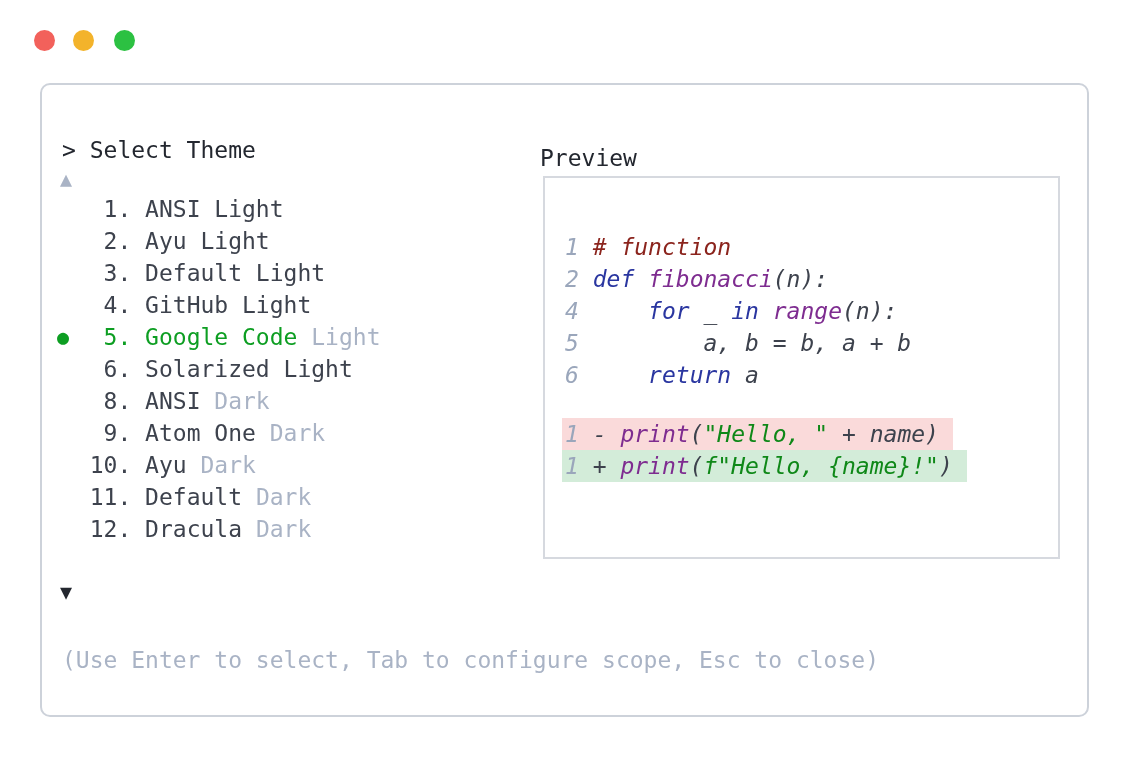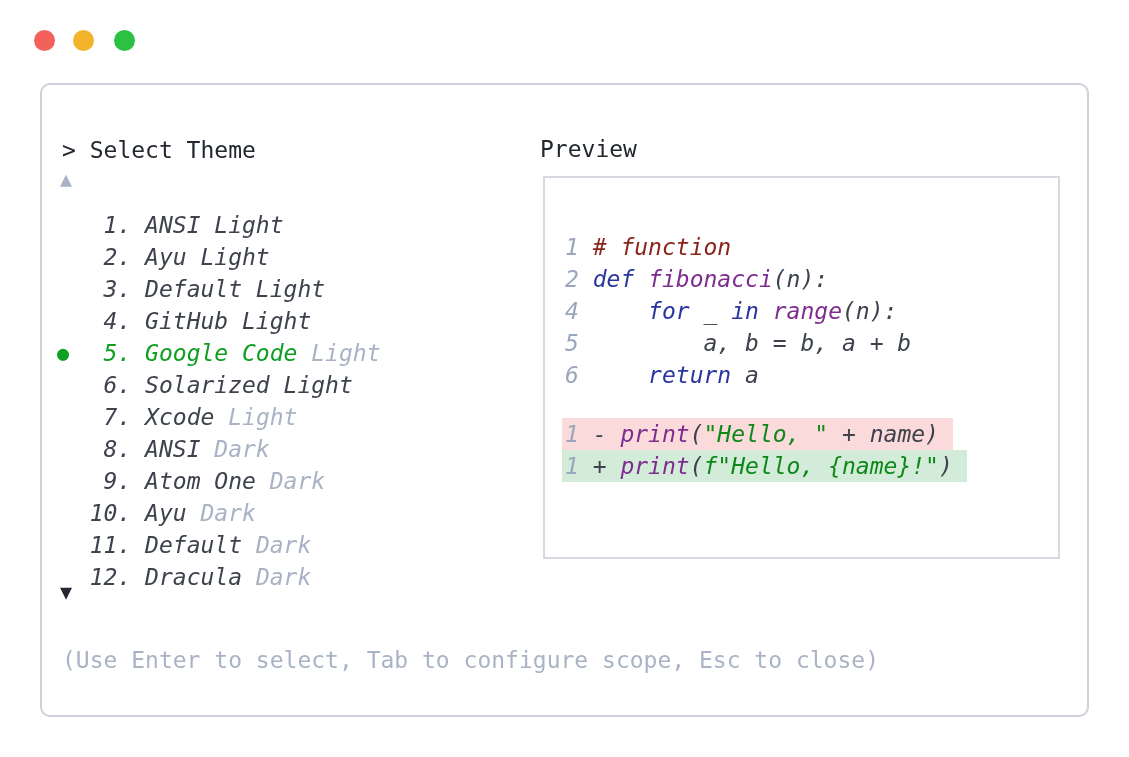--- a/index.html
+++ b/index.html
@@ -25,30 +25,30 @@
     position:absolute;left:40px;top:83px;width:1049px;height:634px;
     box-sizing:border-box;border:2px solid var(--panel-border);
     border-radius:10px;background:#fff;
   }
   .mono{font-size:23px;line-height:32px;white-space:pre;}
   .prompt{position:absolute;left:20px;top:49px;color:var(--ink);}
   .arrow{position:absolute;left:18px;font-size:20px;line-height:32px;cursor:default;}
   .arrow.up{top:78px;color:var(--muted);}
   .arrow.down{top:491px;color:var(--ink);}
 
-  .theme-list{position:absolute;left:20px;top:124px;color:var(--item);font-style:italic;}
+  .theme-list{position:absolute;left:20px;top:108px;color:var(--item);}
   .trow{position:relative;height:32px;font-size:23px;line-height:32px;white-space:pre;}
   .trow .num,.trow .name{color:var(--item);}
   .trow.selected .num,.trow.selected .name{color:var(--accent-green);}
   .trow .sfx{color:var(--muted);margin-top:8px;}
   .bullet{position:absolute;left:-5px;top:0;color:var(--accent-green);font-size:20px;line-height:32px;}
 
   .help{position:absolute;left:20px;top:559px;color:var(--muted);}
 
-  .preview-label{position:absolute;left:498px;top:48px;color:var(--ink);}
+  .preview-label{position:absolute;left:498px;top:57px;color:var(--ink);}
   .preview-box{
     position:absolute;left:501px;top:91px;width:517px;height:383px;
     box-sizing:border-box;border:2px solid var(--preview-border);background:#fff;
   }
   .code{position:absolute;left:20px;top:53px;color:var(--pln);}
   .code-line,.diff-line{height:32px;font-size:23px;line-height:32px;white-space:pre;font-style:italic;}
   .spacer{height:27px;}
   .chip{display:inline-block;height:32px;line-height:32px;padding:0 14px 0 3px;margin-left:-3px;}
   .chip.removed{background:var(--diff-removed-bg);}
   .chip.added{background:var(--diff-added-bg);}
@@ -69,21 +69,20 @@
   <div class="prompt mono">&gt; Select Theme</div>
 
   <div class="arrow up">▲</div>
   <div id="theme-list" class="theme-list">
       <div class="trow"><span class="num">   1. </span><span class="name">ANSI Light</span></div>
       <div class="trow"><span class="num">   2. </span><span class="name">Ayu Light</span></div>
       <div class="trow"><span class="num">   3. </span><span class="name">Default Light</span></div>
       <div class="trow"><span class="num">   4. </span><span class="name">GitHub Light</span></div>
       <div class="trow selected"><span class="bullet">●</span><span class="num">   5. </span><span class="name">Google Code</span><span class="sfx"> Light</span></div>
       <div class="trow"><span class="num">   6. </span><span class="name">Solarized Light</span></div>
-      <div class="trow"><span class="num">   7. </span><span class="name">Xcode</span><span class="sfx"> Light</span></div>
       <div class="trow"><span class="num">   8. </span><span class="name">ANSI</span><span class="sfx"> Dark</span></div>
       <div class="trow"><span class="num">   9. </span><span class="name">Atom One</span><span class="sfx"> Dark</span></div>
       <div class="trow"><span class="num">  10. </span><span class="name">Ayu</span><span class="sfx"> Dark</span></div>
       <div class="trow"><span class="num">  11. </span><span class="name">Default</span><span class="sfx"> Dark</span></div>
       <div class="trow"><span class="num">  12. </span><span class="name">Dracula</span><span class="sfx"> Dark</span></div>
     </div>
   <div class="arrow down">▼</div>
 
   <div class="help mono">(Use Enter to select, Tab to configure scope, Esc to close)</div>
 

